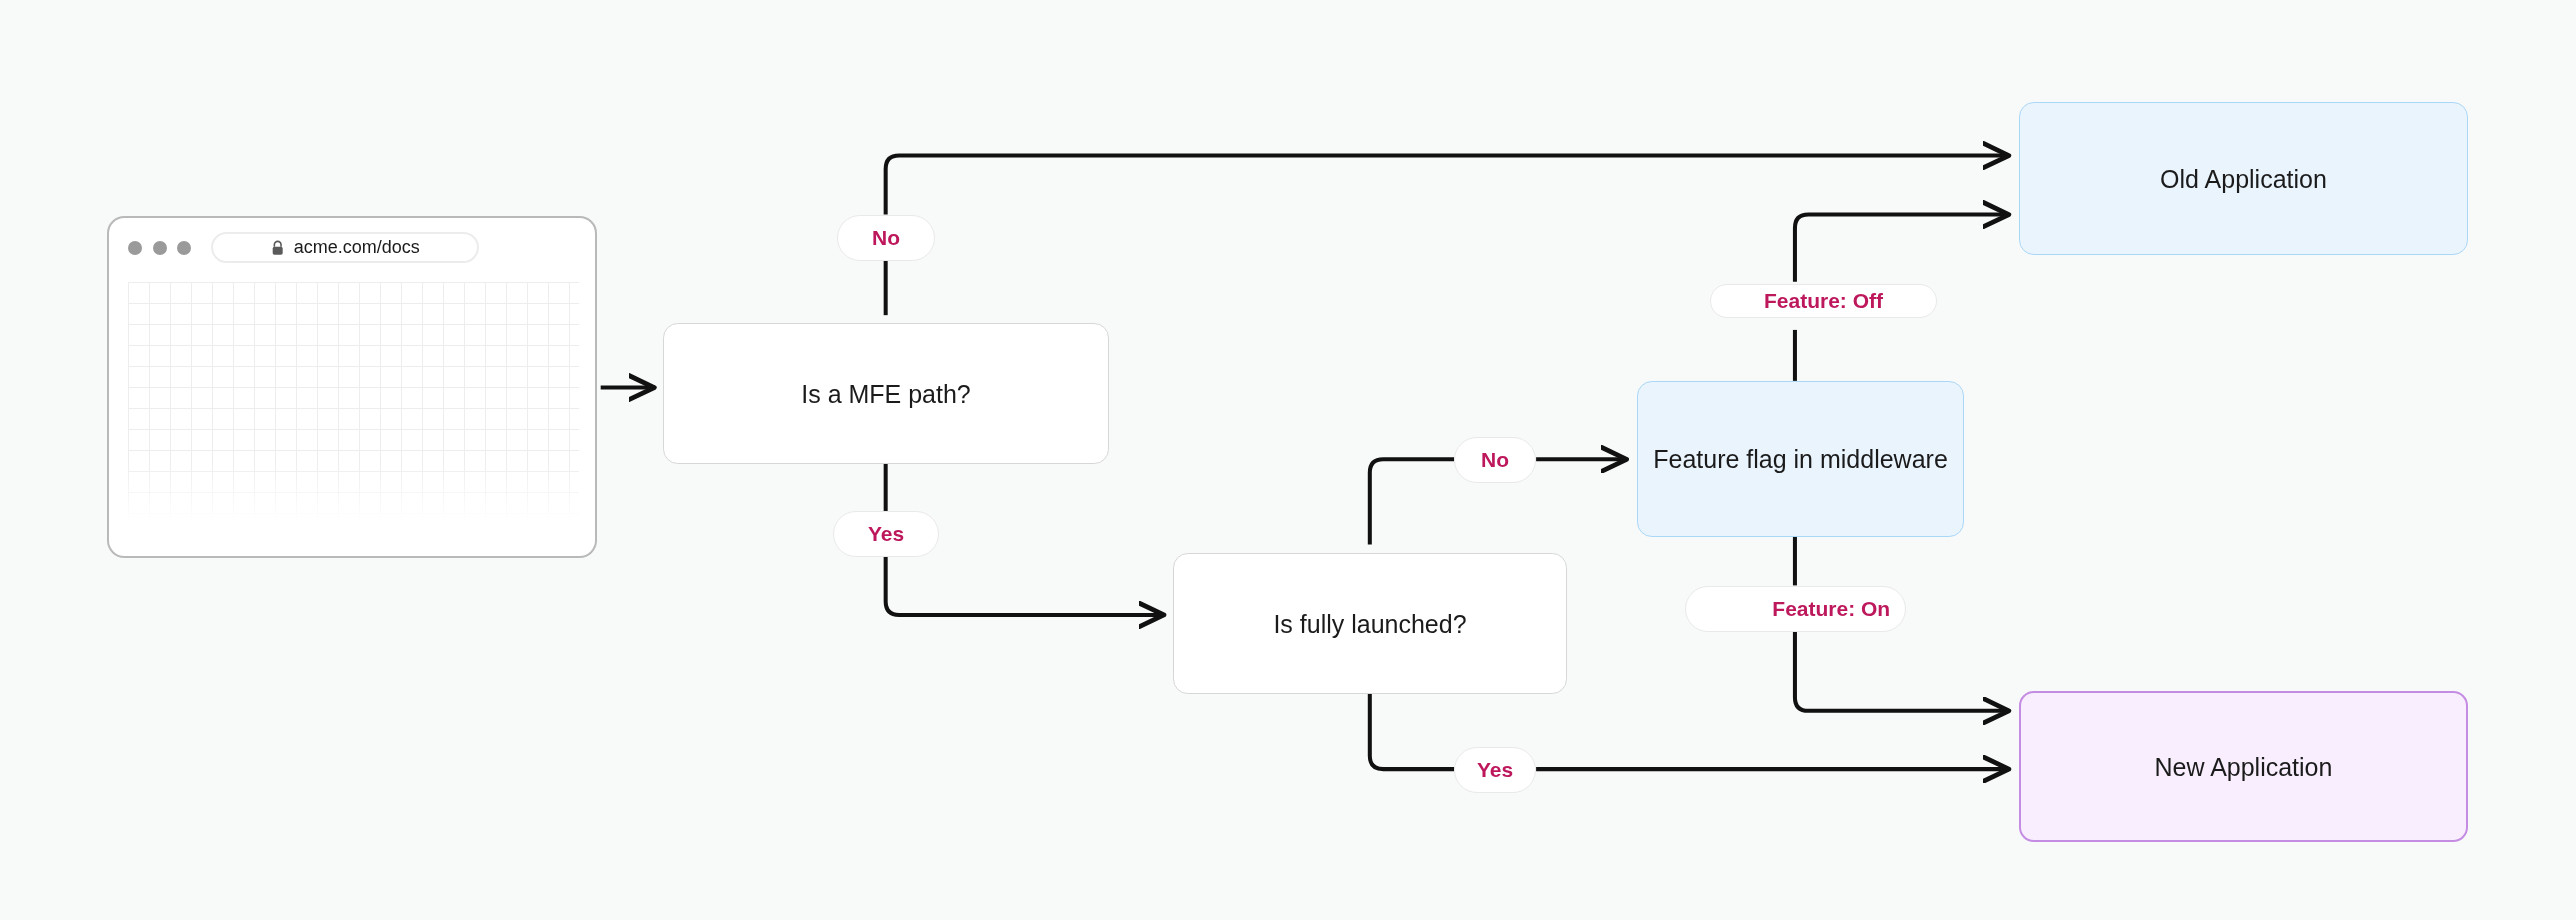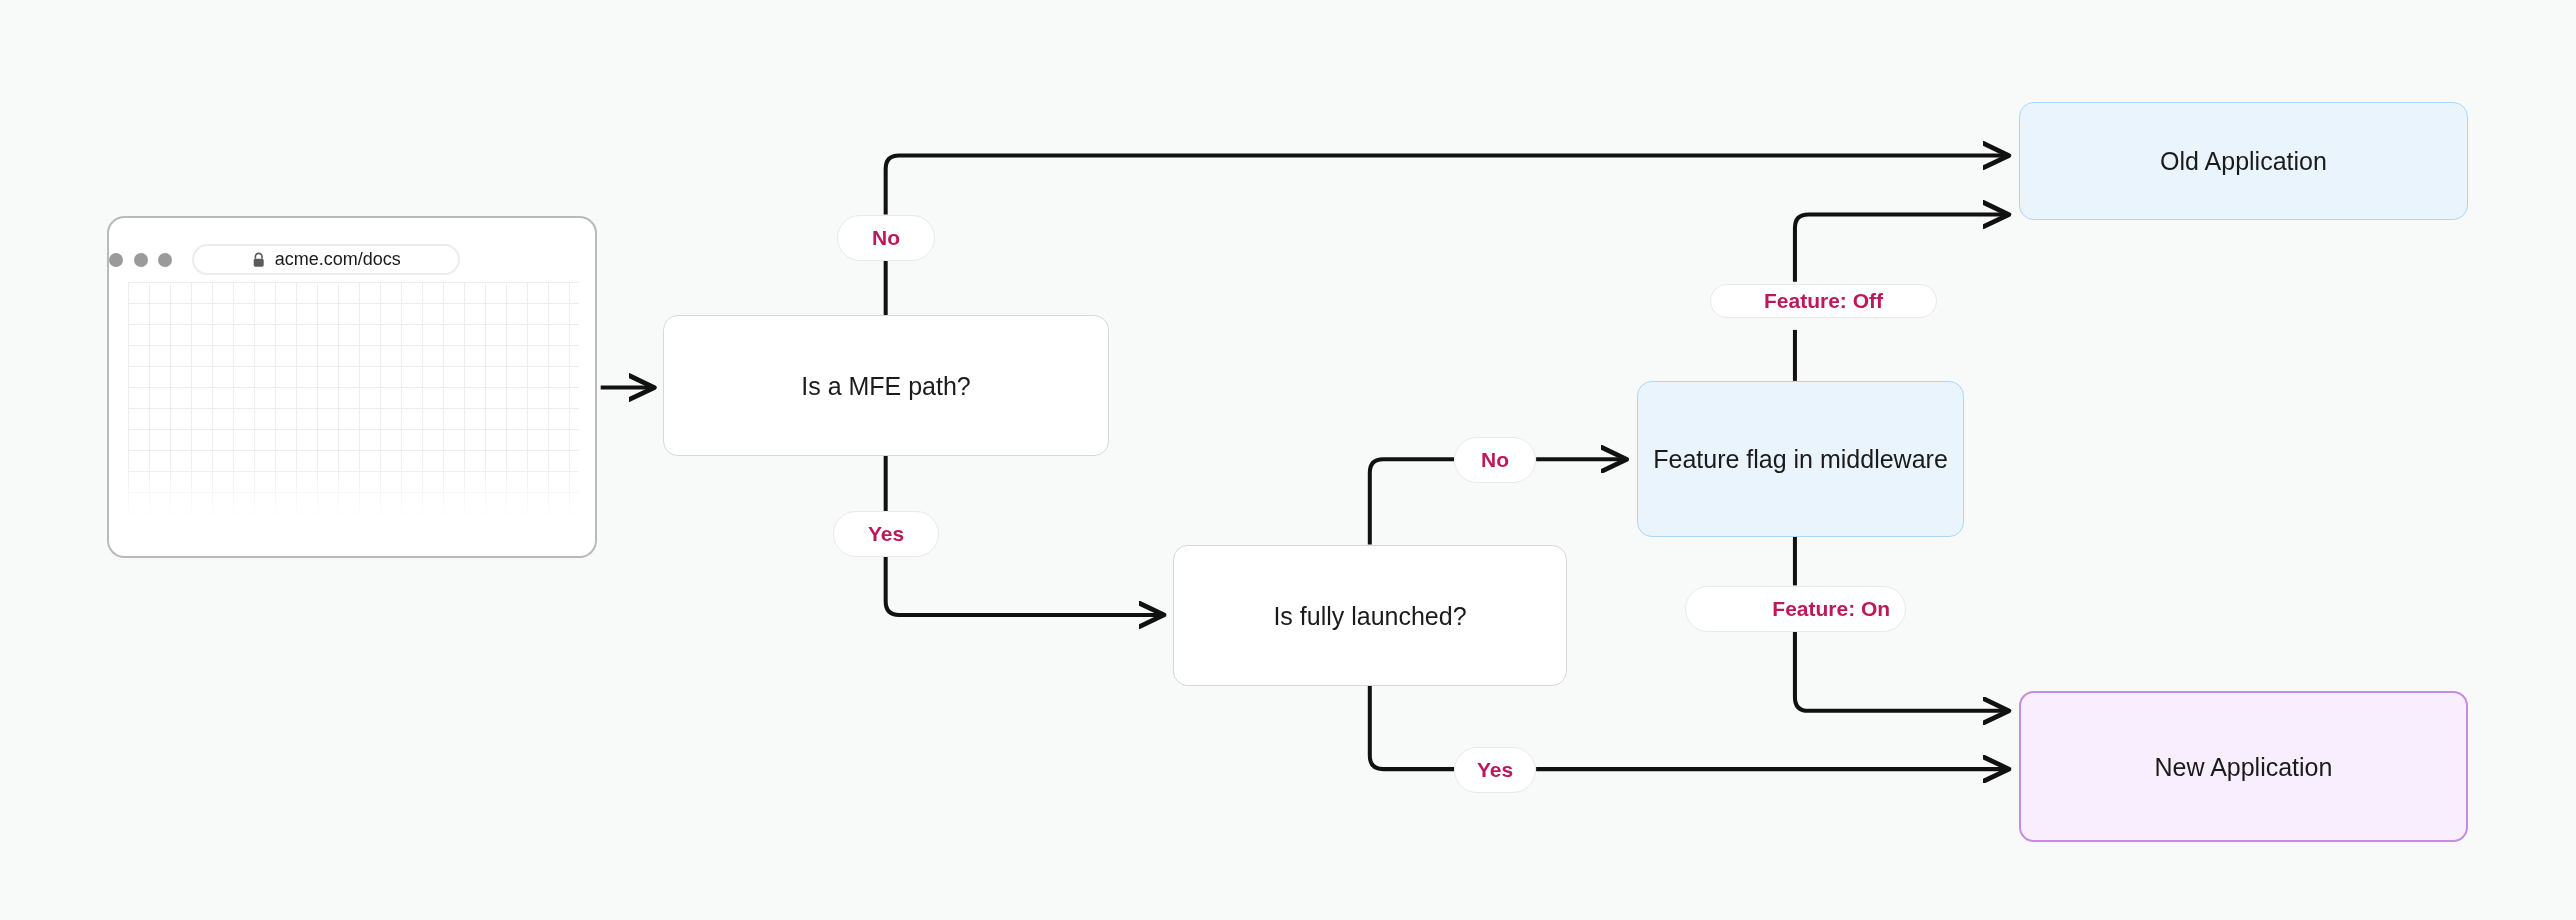--- a/index.html
+++ b/index.html
@@ -35,22 +35,22 @@
     box-sizing: border-box;
     overflow: hidden;
   }
   .browser-bar {
     position: absolute;
     left: 0; top: 0;
     width: 100%;
     height: 59px;
     display: flex;
     align-items: center;
-    box-sizing: border-box;
-    margin-top: 12px;
+    padding-left: 19px;
+    box-sizing: border-box;
   }
   .dots { display: flex; gap: 10.7px; align-items: center; }
   .dot {
     width: 14px; height: 14px;
     border-radius: 50%;
     background: #9a9a9a;
   }
   .urlpill {
     margin-left: 20px;
     height: 31px;
@@ -102,20 +102,21 @@
     text-align: center;
     border-radius: 14.8px;
     font-size: 25px;
     color: #1b1b1b;
     line-height: 1.28;
     padding: 0 14.8px;
   }
   .node.plain {
     background: #ffffff;
     border: 1.3px solid #d7d7d7;
+    margin-top: 8px;
   }
   .node.blue {
     background: #e9f4fd;
     border: 1.3px solid #a9d7f7;
   }
   .node.purple {
     background: #f8eefd;
     border: 2px solid #c58ce3;
     margin-top: 20px;
   }
@@ -201,21 +202,21 @@
   </div>
 
   <div class="node plain" style="left:1173px; top:545px; width:394px; height:141px;">
     <span>Is fully launched?</span>
   </div>
 
   <div class="node blue" style="left:1637px; top:381px; width:327px; height:156px;">
     <span>Feature flag in middleware</span>
   </div>
 
-  <div class="node blue" style="left:2019px; top:102px; width:449px; height:118px;">
+  <div class="node blue" style="left:2019px; top:102px; width:449px; height:153px;">
     <span>Old Application</span>
   </div>
 
   <div class="node purple" style="left:2019px; top:671px; width:449px; height:151px;">
     <span>New Application</span>
   </div>
 
   <div class="pill" style="left:837px; top:215px; width:98px; height:46px;">
     <span>No</span>
   </div>

